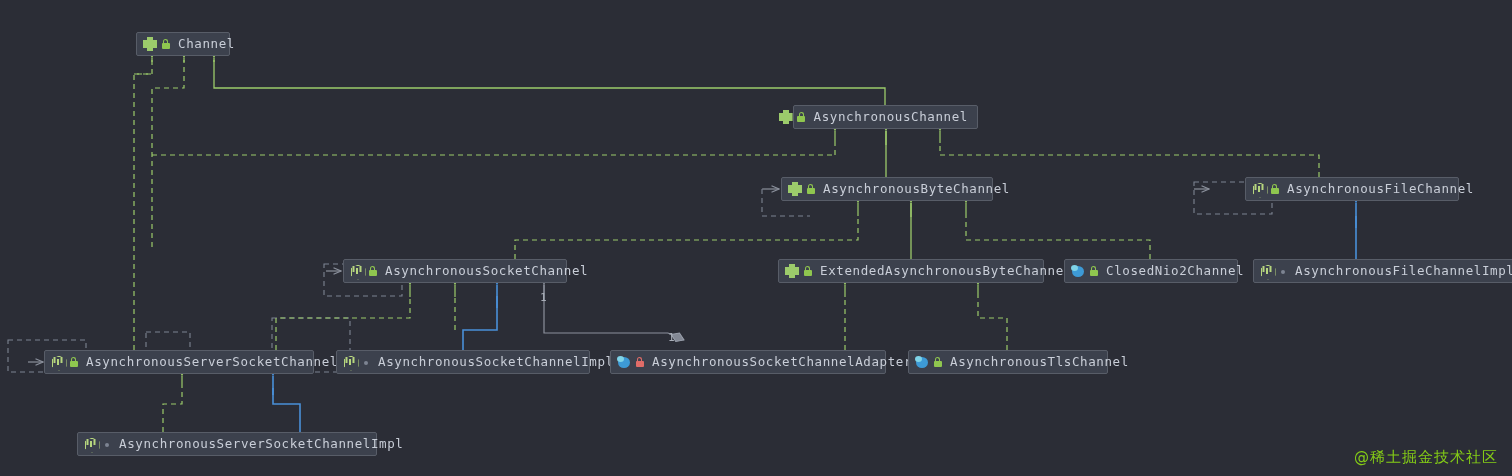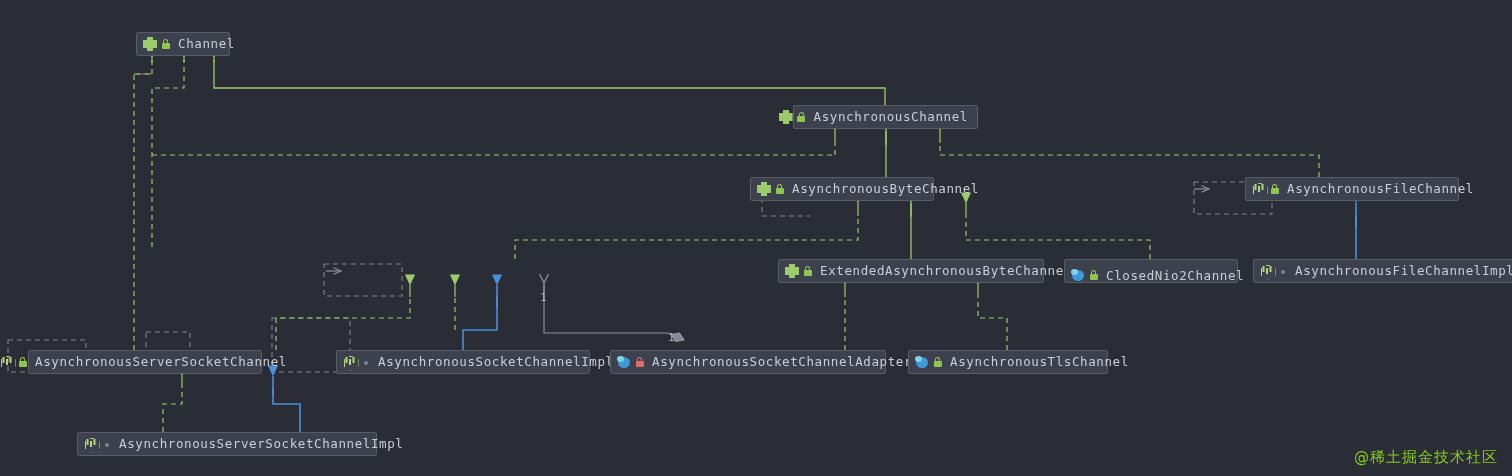--- a/index.html
+++ b/index.html
@@ -298,52 +298,57 @@
     <span class="vis lock-green"></span>
     <span class="label">Channel</span>
   </div>
 
   <div class="node" style="left:793px; top:105px; width:185px;justify-content:flex-end;">
     <span class="icon ic-interface"></span>
     <span class="vis lock-green"></span>
     <span class="label">AsynchronousChannel</span>
   </div>
 
-  <div class="node" style="left:750px; top:177px; width:184px;">
+  <div class="node" style="left:781px; top:177px; width:212px;">
     <span class="icon ic-interface"></span>
     <span class="vis lock-green"></span>
     <span class="label">AsynchronousByteChannel</span>
   </div>
 
   <div class="node" style="left:1212px; top:177px; width:214px;margin-left:33px;">
     <span class="icon ic-cube"></span>
     <span class="vis lock-green"></span>
     <span class="label">AsynchronousFileChannel</span>
   </div>
 
+  <div class="node" style="left:343px; top:259px; width:224px;">
+    <span class="icon ic-cube"></span>
+    <span class="vis lock-green"></span>
+    <span class="label">AsynchronousSocketChannel</span>
+  </div>
 
   <div class="node" style="left:778px; top:259px; width:266px;">
     <span class="icon ic-interface"></span>
     <span class="vis lock-green"></span>
     <span class="label">ExtendedAsynchronousByteChannel</span>
   </div>
 
-  <div class="node" style="left:1064px; top:259px; width:174px;align-items:flex-end;">
+  <div class="node" style="left:1064px; top:259px; width:174px;">
     <span class="icon ic-class"></span>
     <span class="vis lock-green"></span>
     <span class="label">ClosedNio2Channel</span>
   </div>
 
   <div class="node" style="left:1253px; top:259px; width:283px;">
     <span class="icon ic-cube"></span>
     <span class="vis dot-pkg"></span>
     <span class="label">AsynchronousFileChannelImpl</span>
   </div>
 
-  <div class="node" style="left:28px; top:350px; width:234px;justify-content:center;">
+  <div class="node" style="left:44px; top:350px; width:270px;">
     <span class="icon ic-cube"></span>
     <span class="vis lock-green"></span>
     <span class="label">AsynchronousServerSocketChannel</span>
   </div>
 
   <div class="node" style="left:336px; top:350px; width:254px;">
     <span class="icon ic-cube"></span>
     <span class="vis dot-pkg"></span>
     <span class="label">AsynchronousSocketChannelImpl</span>
   </div>

